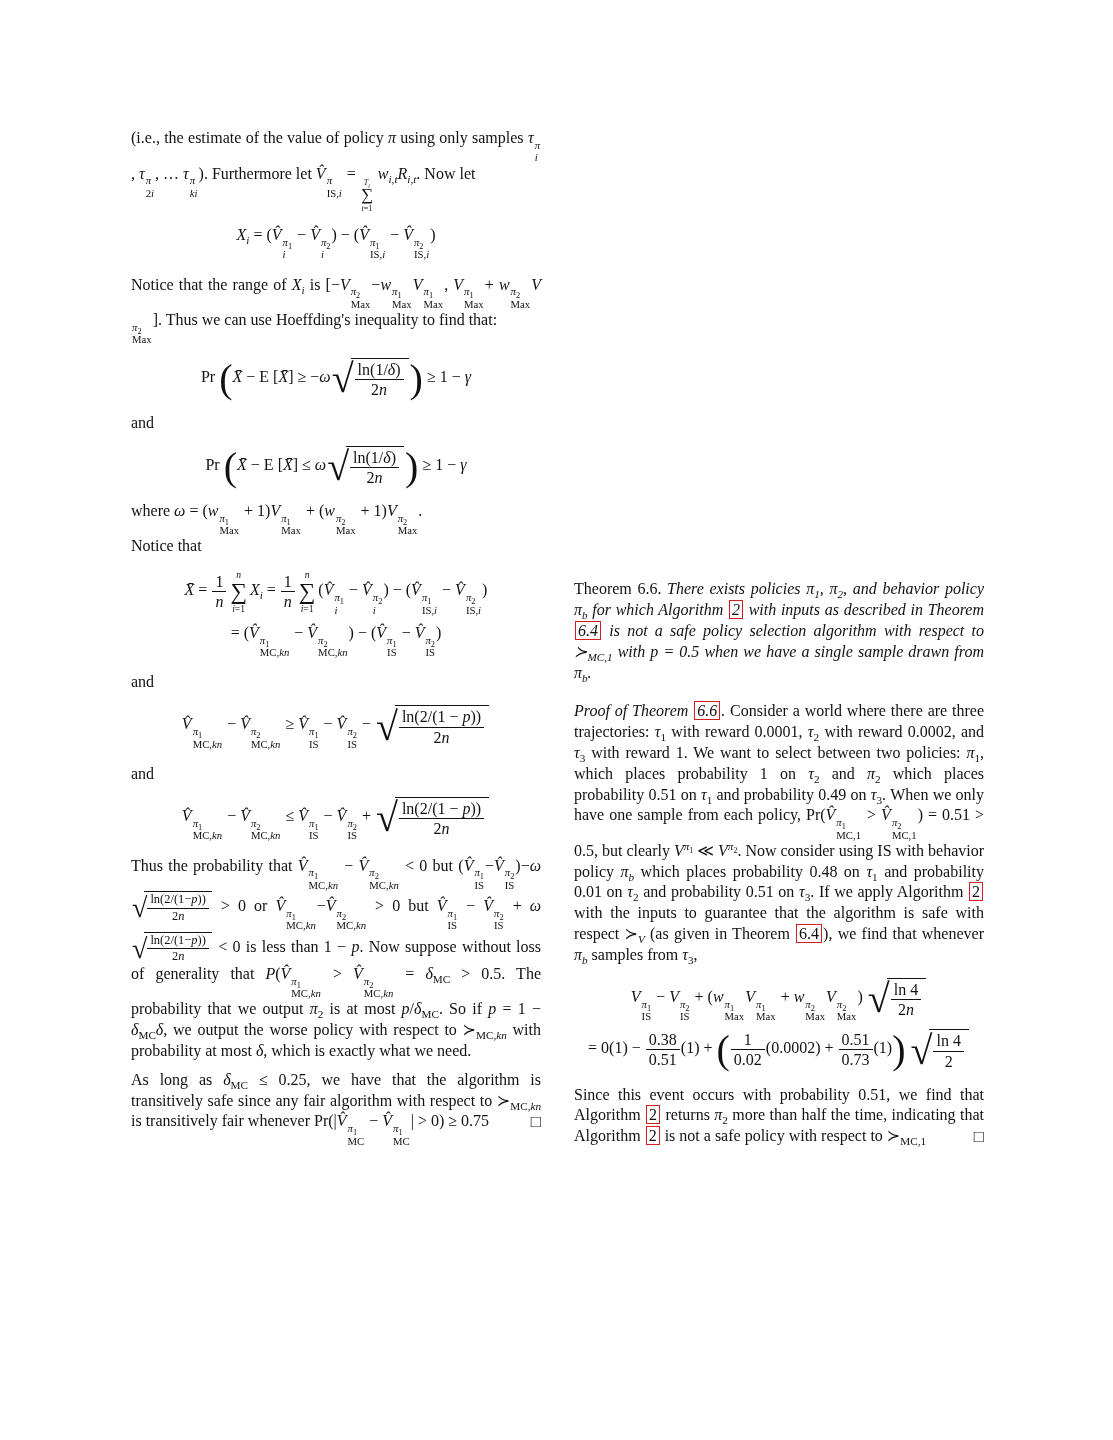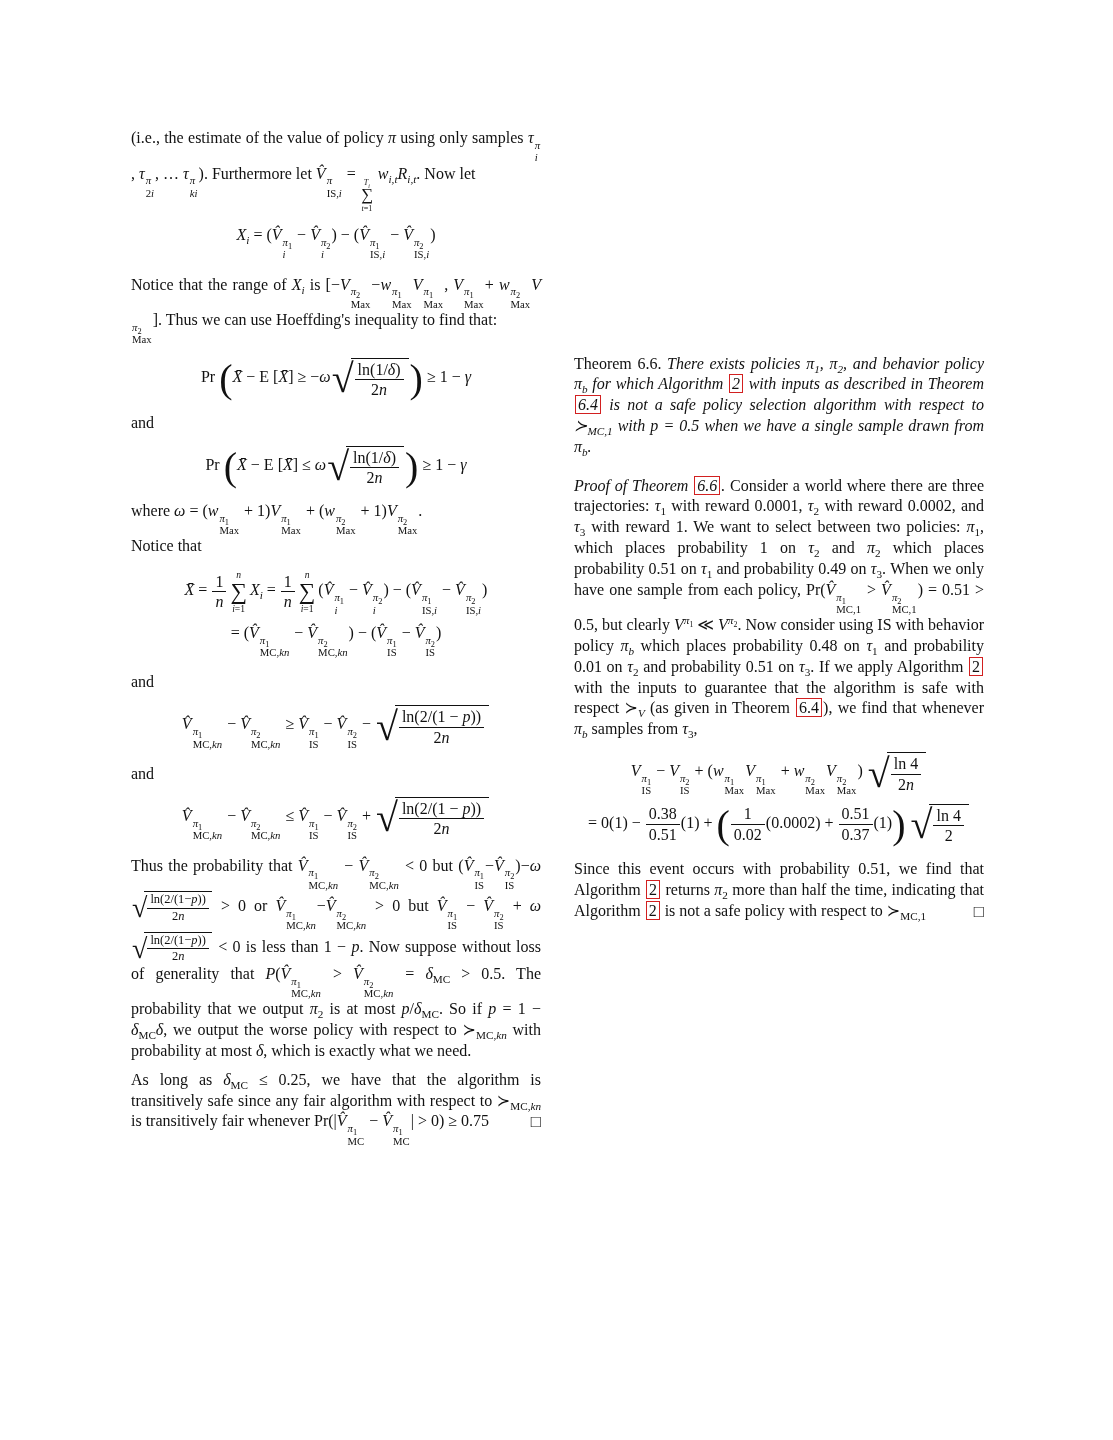--- a/index.html
+++ b/index.html
@@ -3,21 +3,21 @@
 <meta charset="utf-8">
 <style>
   html,body{margin:0;padding:0;background:#ffffff;}
   body{
     width:1113px;height:1440px;overflow:hidden;
     font-family:"Liberation Serif","DejaVu Serif",serif;
     color:#111;font-size:16px;line-height:1.3;
     -webkit-font-smoothing:antialiased;
   }
   .page{box-sizing:border-box;width:1113px;height:1440px;padding:128px 129px 0 131px;}
-  .columns{display:flex;gap:33px;align-items:center;}
+  .columns{display:flex;gap:33px;align-items:flex-end;}
   .col{width:410px;text-align:justify;}
   p{margin:0 0 8px 0;}
   p.and{margin:2px 0 2px 0;}
   .eq{text-align:center;margin:12px 0 14px 0;}
   .eq .eline{margin:7px 0;}
   .theorem{margin-bottom:18px;}
   i{font-style:italic;}
   b{font-weight:normal;}
   sub,sup{font-size:0.7em;line-height:0;}
   
@@ -269,21 +269,21 @@
             </span> + <i>w</i><span class="ss">
               <span class="st"><i>π</i><sub>2</sub></span>
               <span class="sb">Max</span>
             </span><i>V</i><span class="ss">
               <span class="st"><i>π</i><sub>2</sub></span>
               <span class="sb">Max</span>
             </span>) <span class="sqrt">
               <span class="rad">√</span>
               <span class="sqb"><span class="frac"><span class="ft">ln 4</span><span class="fb">2<i>n</i></span></span></span>
             </span></div>
-        <div class="eline">= 0(1) − <span class="frac"><span class="ft">0.38</span><span class="fb">0.51</span></span>(1) + <span class="bigp">(</span><span class="frac"><span class="ft">1</span><span class="fb">0.02</span></span>(0.0002) + <span class="frac"><span class="ft">0.51</span><span class="fb">0.37</span></span>(1)<span class="bigp">)</span> <span class="sqrt">
+        <div class="eline">= 0(1) − <span class="frac"><span class="ft">0.38</span><span class="fb">0.51</span></span>(1) + <span class="bigp">(</span><span class="frac"><span class="ft">1</span><span class="fb">0.02</span></span>(0.0002) + <span class="frac"><span class="ft">0.51</span><span class="fb">0.73</span></span>(1)<span class="bigp">)</span> <span class="sqrt">
               <span class="rad">√</span>
               <span class="sqb"><span class="frac"><span class="ft">ln 4</span><span class="fb">2</span></span></span>
             </span></div>
       </div>
       <p>Since this event occurs with probability 0.51, we find that Algorithm <span class="refbox">2</span> returns <i>π</i><sub>2</sub> more than half the time, indicating that Algorithm <span class="refbox">2</span> is not a safe policy with respect to ≻<sub>MC,1</sub><span class="qed">□</span></p>
     </section>
 
   </main>
 </div>
 

